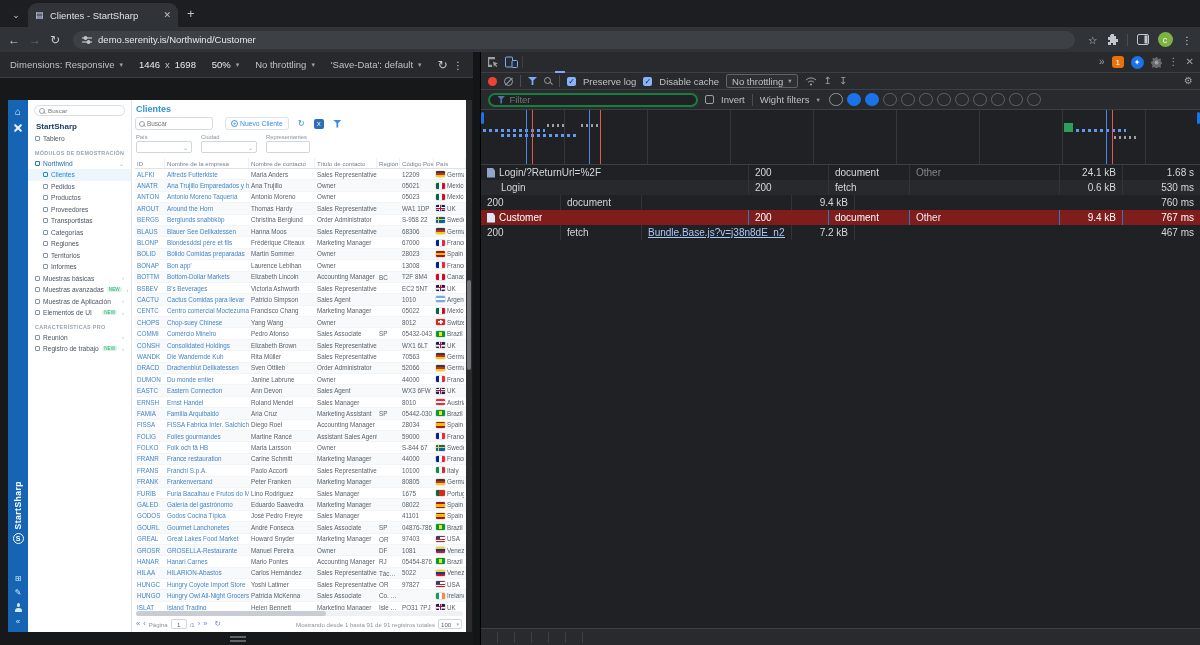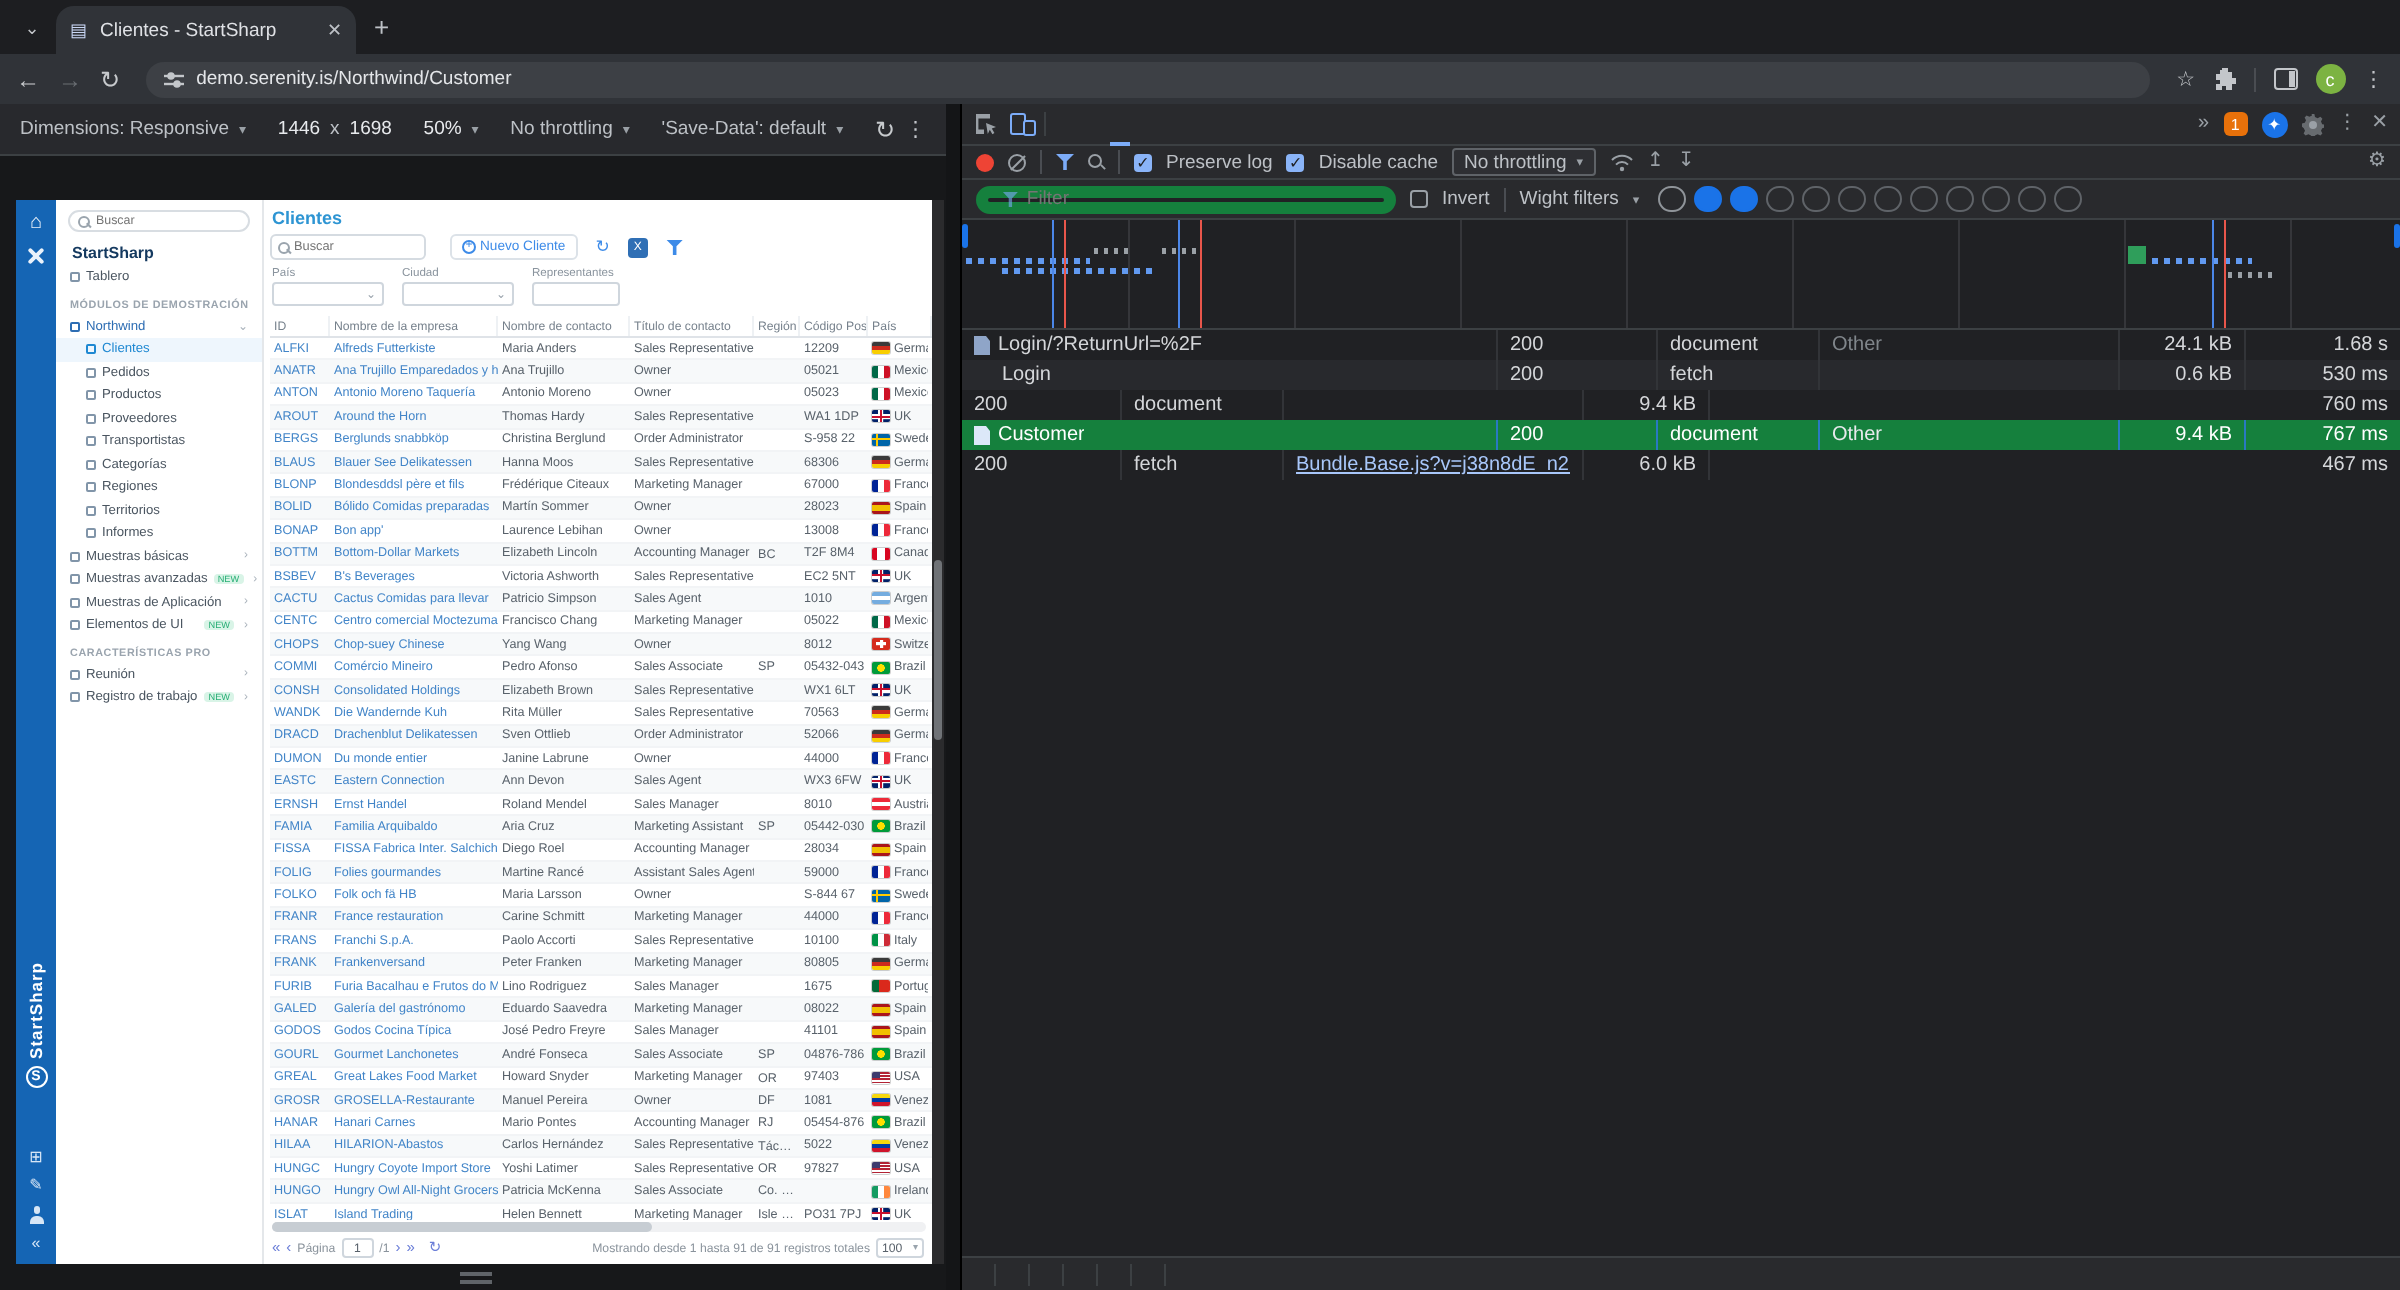--- a/index.html
+++ b/index.html
@@ -151,21 +151,21 @@
   .mag-d::before{content:"";position:absolute;left:0;top:0;width:5px;height:5px;border:1px solid #9aa0a6;border-radius:50%}
   .mag-d::after{content:"";position:absolute;left:5.5px;top:5.5px;width:3px;height:1px;background:#9aa0a6;transform:rotate(45deg)}
   .cb{width:9px;height:9px;border-radius:2px;background:#8ab4f8;color:#202124;font-size:8px;line-height:9px;text-align:center;font-weight:bold}
   .cb.off{background:transparent;border:1px solid #9aa0a6}
   .dtlab{color:#bdc1c6;font-size:9.5px}
   .dd{height:14px;border:1px solid #5f6368;border-radius:2px;background:#2e2f33;color:#bdc1c6;font-size:9.5px;display:flex;align-items:center;gap:5px;padding:0 5px}
   .dd .car{font-size:6.5px;color:#9aa0a6}
   .dt-toolbar .right{margin-left:auto}
 
   .dt-filter{height:20px;display:flex;align-items:center;gap:7px;padding:0 7px;background:#292a2d;border-bottom:1px solid #3c4043;white-space:nowrap}
-  .filter-input{width:210px;height:14px;border:6px solid #15803d;background:#202124;border-radius:7px;display:flex;align-items:center;gap:4px;padding:0 7px}
+  .filter-input{width:210px;height:14px;border:2px solid #15803d;background:#202124;border-radius:7px;display:flex;align-items:center;gap:4px;padding:0 7px}
   .filter-input input{background:transparent;border:0;outline:0;color:#bdc1c6;font-size:9.5px;width:100%;font-family:inherit}
   .chips{display:flex;align-items:center;gap:4px;margin-left:2px;overflow:hidden}
   .chip{height:13px;padding:0 6px;border-radius:7px;border:1px solid #5f6368;color:#dfe3e7;font-size:9px;display:flex;align-items:center;flex:0 0 auto}
   .chip.outline{border-color:#8f9499}
   .chip.on{background:#1a73e8;border-color:#1a73e8;color:#fff}
 
   .dt-timeline{height:55px;position:relative;border-bottom:1px solid #3c4043;background:#202124;overflow:hidden}
   .ticks{display:flex;height:100%}
   .tick{flex:0 0 83px;height:100%;border-right:1px solid #35363a;text-align:right;padding:2px 3px 0 0;color:#9aa0a6;font-size:8.5px}
   .tick:first-child{flex:0 0 84px}
@@ -181,21 +181,21 @@
   .c-name{width:268px;flex:0 0 auto;min-width:0}
   .c-status{width:80px;flex:0 0 auto}
   .c-type{width:81px;flex:0 0 auto}
   .c-init{width:150px;flex:0 0 auto;min-width:0}
   .c-size{width:63px;flex:0 0 auto;justify-content:flex-end}
   .c-time{flex:1;justify-content:flex-end;border-right:none!important}
   .dt-row{display:flex;height:15px;align-items:stretch;font-size:10px;color:#d5d7da;background:#202124}
   .dt-row:nth-child(even){background:#28292d}
   .dt-row span{display:flex;align-items:center;padding:0 6px;border-right:1px solid #323438;white-space:nowrap;overflow:hidden}
   .dt-row .c-name{gap:4px}
-  .dt-row.selected{background:#15803d;color:#fff}
+  .dt-row.selected{background:#7f1d1d;color:#fff}
   .dt-row.selected span{border-right-color:#2a79c2}
   .req-icon{flex:0 0 auto;padding:0!important;border:none!important}
   .req-icon.document{width:8px;height:10px;background:#8fa5c8;clip-path:polygon(0 0,70% 0,100% 30%,100% 100%,0 100%)}
   .dt-row.selected .req-icon.document{background:#dce8f8}
   .req-icon.fetch{width:10px;color:#e8915a;font-size:8.5px;font-weight:bold;justify-content:center}
   .init-text{padding:0!important;border:none!important}
   .init-text.muted{color:#80868b}
   .dt-row.selected .init-text.muted{color:#e8eaed}
   .init-text.link{color:#a8c7fa;text-decoration:underline}
   .dt-empty{flex:1;background:#202124}
@@ -1088,21 +1088,21 @@
             </span>
             <span class="c-size">9.4 kB</span>
             <span class="c-time">767 ms</span>
           </div>
           <div class="dt-row">
             <span class="c-status">200</span>
             <span class="c-type">fetch</span>
             <span class="c-init">
               <span class="init-text link">Bundle.Base.js?v=j38n8dE_n21k-GKi</span>
             </span>
-            <span class="c-size">6.0 kB</span>
+            <span class="c-size">7.2 kB</span>
             <span class="c-time">467 ms</span>
           </div>
       </div>
       <div class="dt-empty"></div>
 
       <div class="dt-summary">
         <span class="sum-item"></span>
           <span class="sum-item"></span>
           <span class="sum-item"></span>
           <span class="sum-item"></span>

